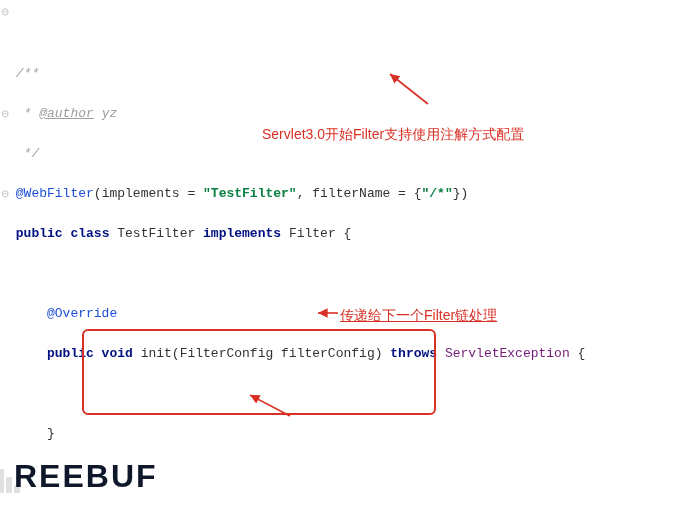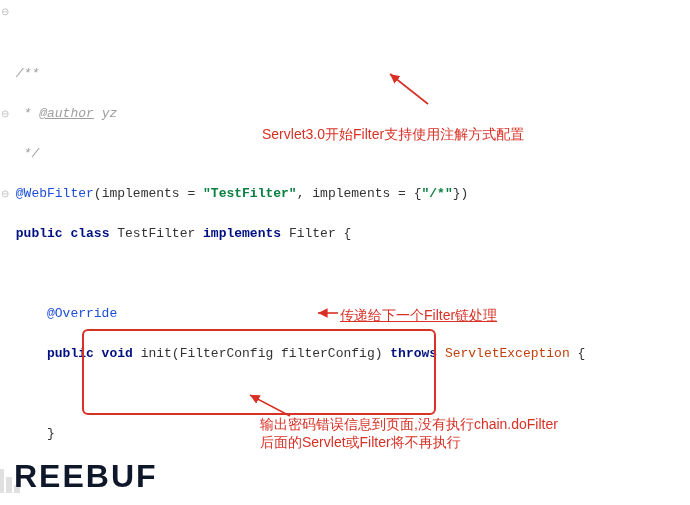--- a/index.html
+++ b/index.html
@@ -17,21 +17,21 @@
     line-height: 20px;
     color: #333;
     padding: 4px 0 0 8px;
     white-space: pre;
   }
   .line { display: block; height: 20px; }
   .cmt { color: #9e9e9e; font-style: italic; }
   .kw  { color: #001080; font-weight: bold; }
   .ann { color: #1d4ed8; }                       
   .str { color: #0b8043; font-weight: bold; }    
-  .gray{ color: #c2410c; margin-top: 40px; }
+  .gray{ color: #701a75; margin-top: 40px; }
   .redtxt { color: #d93025; font-family: -apple-system, "PingFang SC", "Microsoft YaHei", sans-serif; font-size: 14px; white-space: normal; }
   .abs { position: absolute; }
 
   
   .redbox {
     position: absolute;
     border: 2px solid #d93025;
     border-radius: 6px;
     left: 82px;
     top: 329px;
@@ -101,21 +101,21 @@
 <div class="code-area">
   <div class="gutter">
     <span class="toggle" style="top:2px;">⊖</span>
     <span class="toggle" style="top:104px;">⊖</span>
     <span class="toggle" style="top:184px;">⊖</span>
   </div>
 
 <span class="line"> <span class="cmt">/**</span></span>
 <span class="line"> <span class="cmt"> * <u>@author</u> yz</span></span>
 <span class="line"> <span class="cmt"> */</span></span>
-<span class="line"> <span class="ann">@WebFilter</span><span>(implements = </span><span class="str">"TestFilter"</span><span>, implements = {</span><span class="str">"/*"</span><span>})</span></span>
+<span class="line"> <span class="ann">@WebFilter</span><span>(implements = </span><span class="str">"TestFilter"</span><span>, filterName = {</span><span class="str">"/*"</span><span>})</span></span>
 <span class="line"> <span class="kw">public </span><span class="kw">class </span><span>TestFilter </span><span class="kw">implements </span><span>Filter {</span></span>
 <span class="line"> </span>
 <span class="line">     <span class="ann">@Override</span></span>
 <span class="line">     <span class="kw">public void </span><span>init(FilterConfig filterConfig) </span><span class="kw">throws </span><span class="gray">ServletException</span><span> {</span></span>
 <span class="line"> </span>
 <span class="line">     <span>}</span></span>
 <span class="line"> </span>
 <span class="line">     </span>
 
 
@@ -135,24 +135,20 @@
 
 
 
 
 
 
 
   
   <div class="abs redtxt" style="left:262px; top:104px;margin-top:20px;">Servlet3.0开始Filter支持使用注解方式配置</div>
   <div class="abs redtxt" style="left:340px; top:305px;text-decoration:underline;">传递给下一个Filter链处理</div>
-  <div class="abs redtxt" style="left:260px; top:415px; line-height:18px;">
-    <span>输出密码错误信息到页面,没有执行chain.doFilter</span><br>
-    <span>后面的Servlet或Filter将不再执行</span>
-  </div>
 
   <div class="redbox"></div>
 
   
   <svg class="arrows" width="690" height="505">
     <defs>
       <marker id="ah" markerWidth="8" markerHeight="8" refX="6" refY="3" orient="auto">
         <path d="M0,0 L6,3 L0,6 Z" fill="#d93025"></path>
       </marker>
     </defs>

